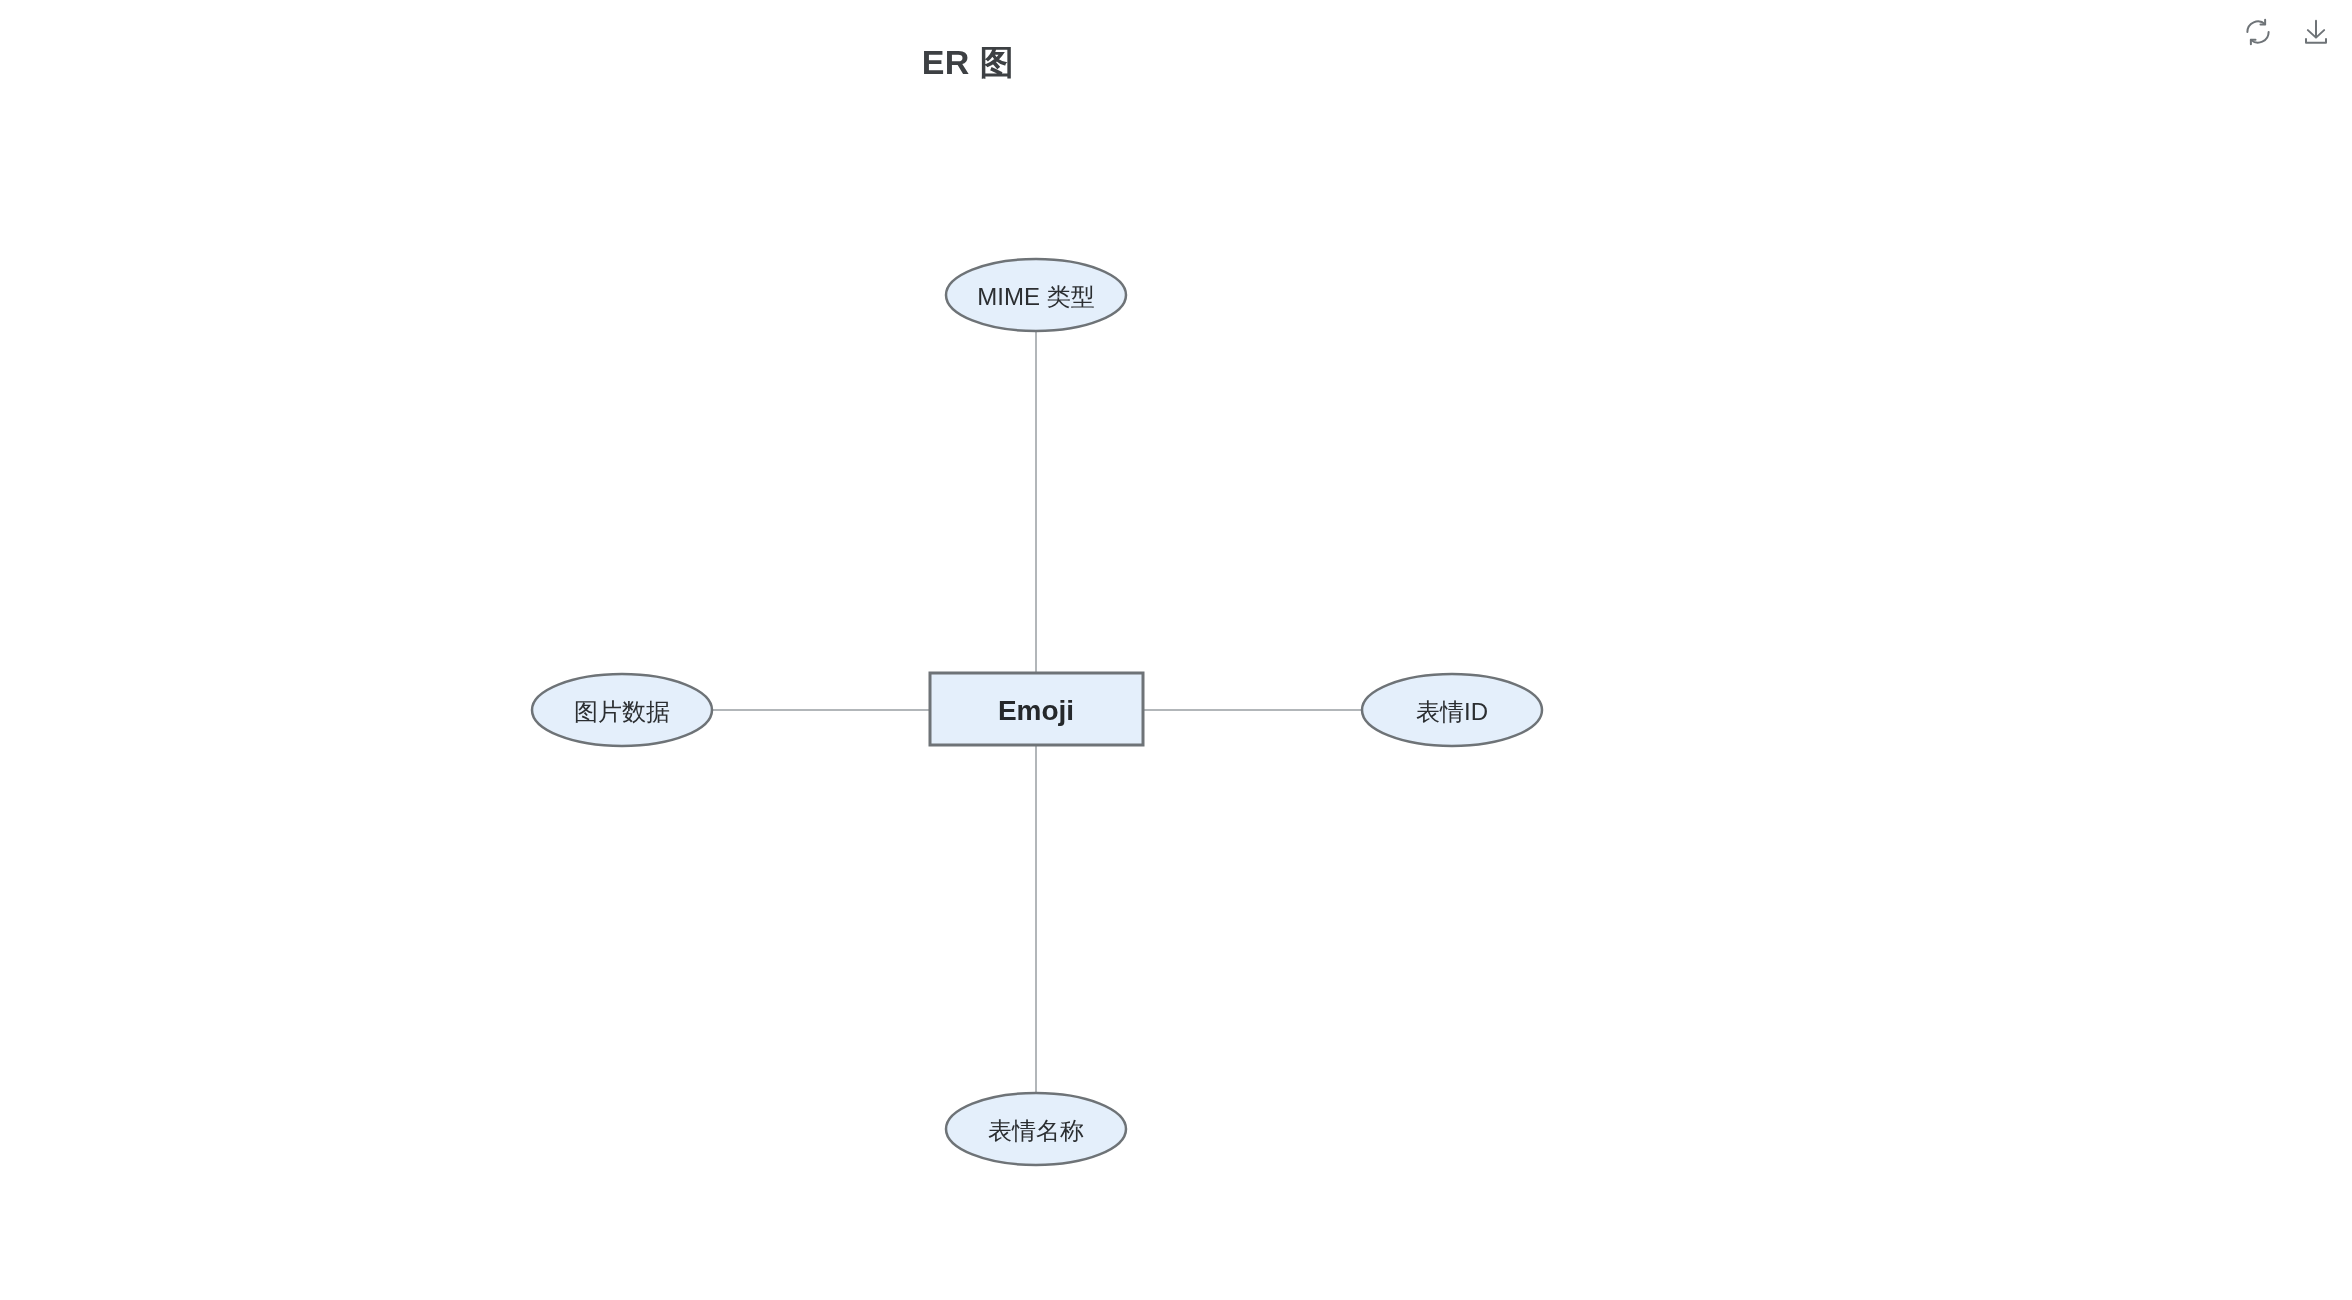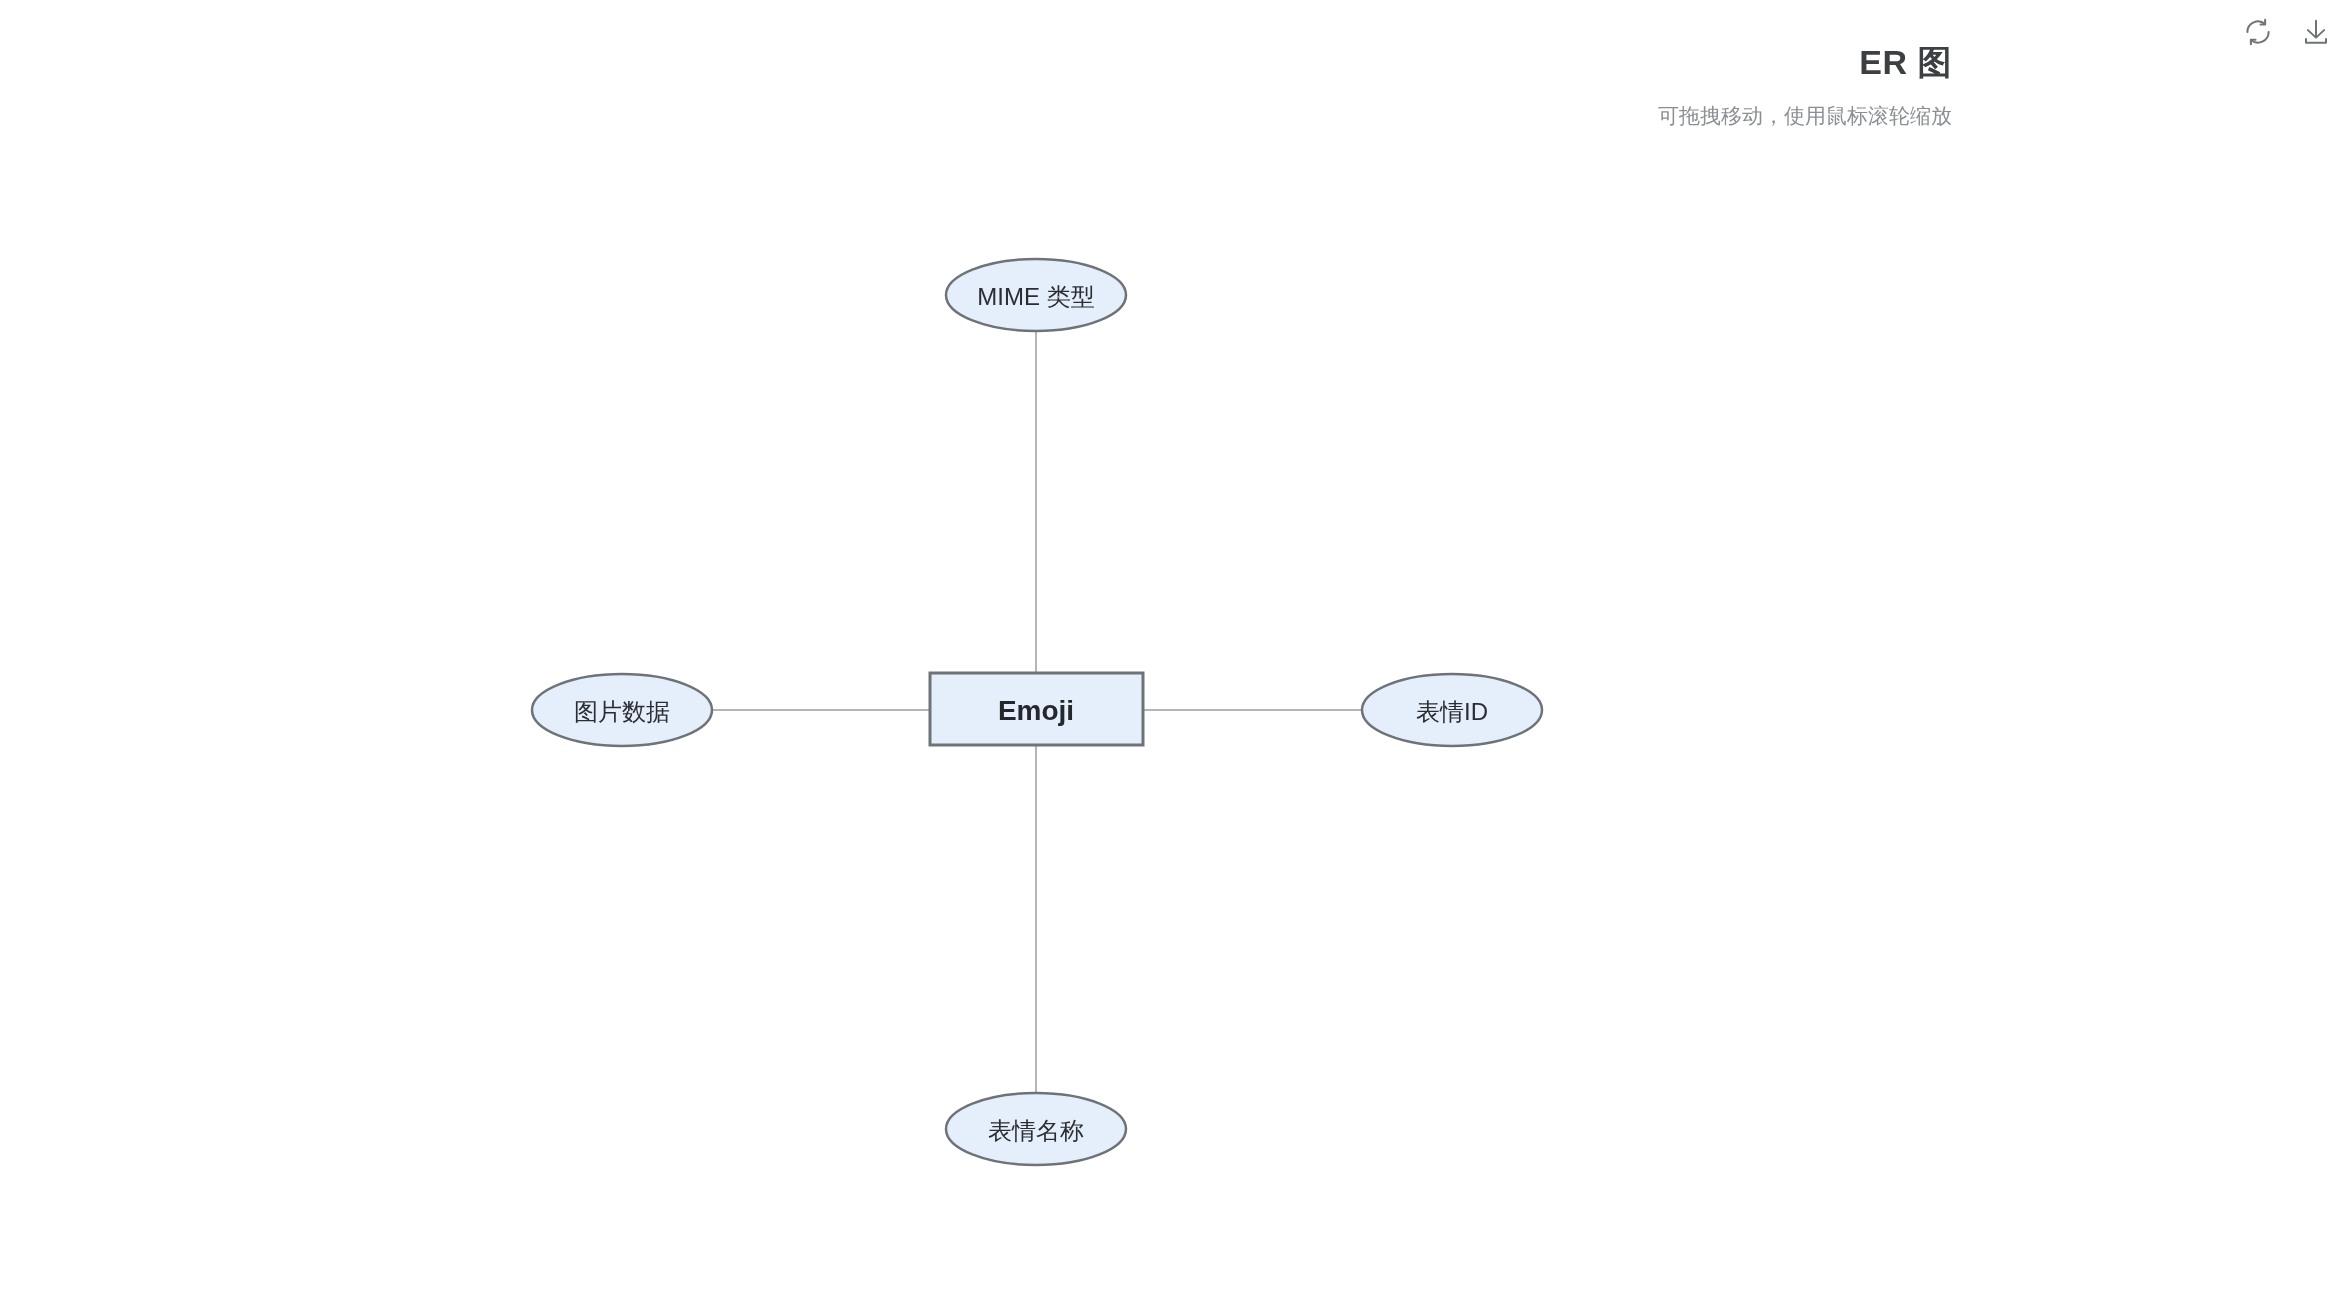--- a/index.html
+++ b/index.html
@@ -36,23 +36,23 @@
     background: transparent;
     border: none;
     padding: 0;
   }
   .tool-btn svg { display: block; }
 
   
   .header {
     position: absolute;
     top: 0;
-    left: 16px;
+    left: 0;
     width: 1936px;
-    text-align: right;
+    text-align: center;
     pointer-events: none;
   }
   .page-title {
     margin: 0;
     padding-top: 40px;
     font-size: 34px;
     font-weight: bold;
     color: #3d4043;
     letter-spacing: 0.5px;
   }
@@ -133,21 +133,20 @@
         <line x1="12" y1="3" x2="12" y2="16"></line>
         <polyline points="5.5 10.5 12 16.5 18.5 10.5"></polyline>
         <polyline points="4 17.5 4 20.5 20 20.5 20 17.5"></polyline>
       </svg>
     </span>
   </button>
 </div>
 
 <div class="header">
   <h1 class="page-title">ER 图</h1>
-  <p class="page-subtitle">可拖拽移动，使用鼠标滚轮缩放</p>
 </div>
 
 <div class="canvas">
   <svg width="2352" height="1300" viewBox="0 0 2352 1300">
 
     <g>
       <line class="edge" x1="1036" y1="331" x2="1036" y2="673"></line>
       <line class="edge" x1="712" y1="710" x2="930" y2="710"></line>
       <line class="edge" x1="1143" y1="710" x2="1362" y2="710"></line>
       <line class="edge" x1="1036" y1="745" x2="1036" y2="1093"></line>

